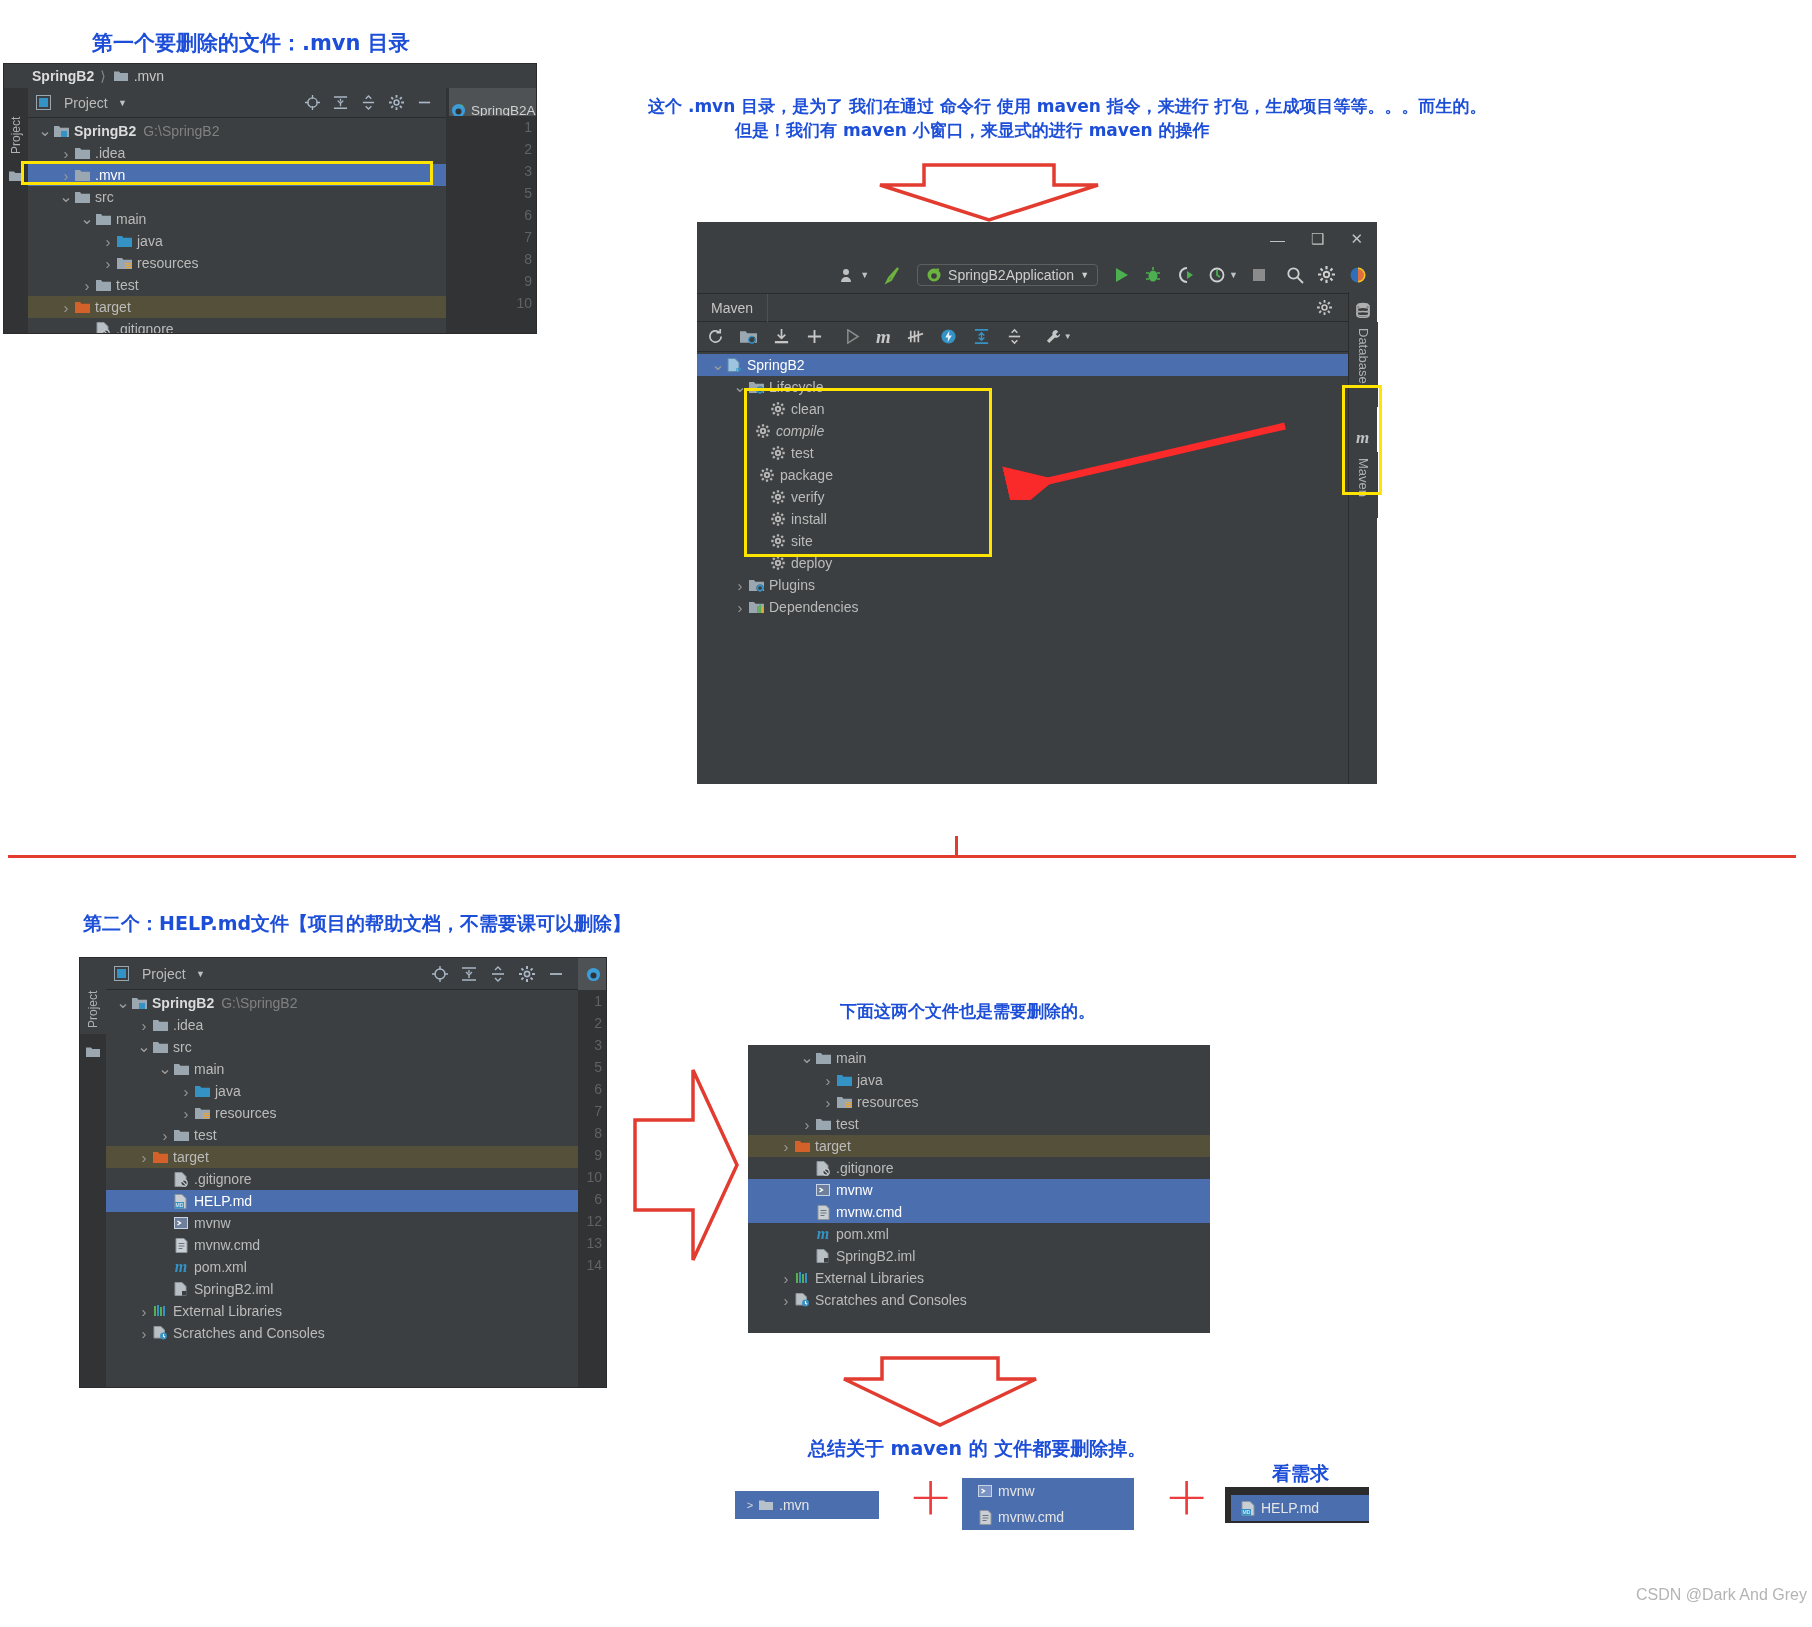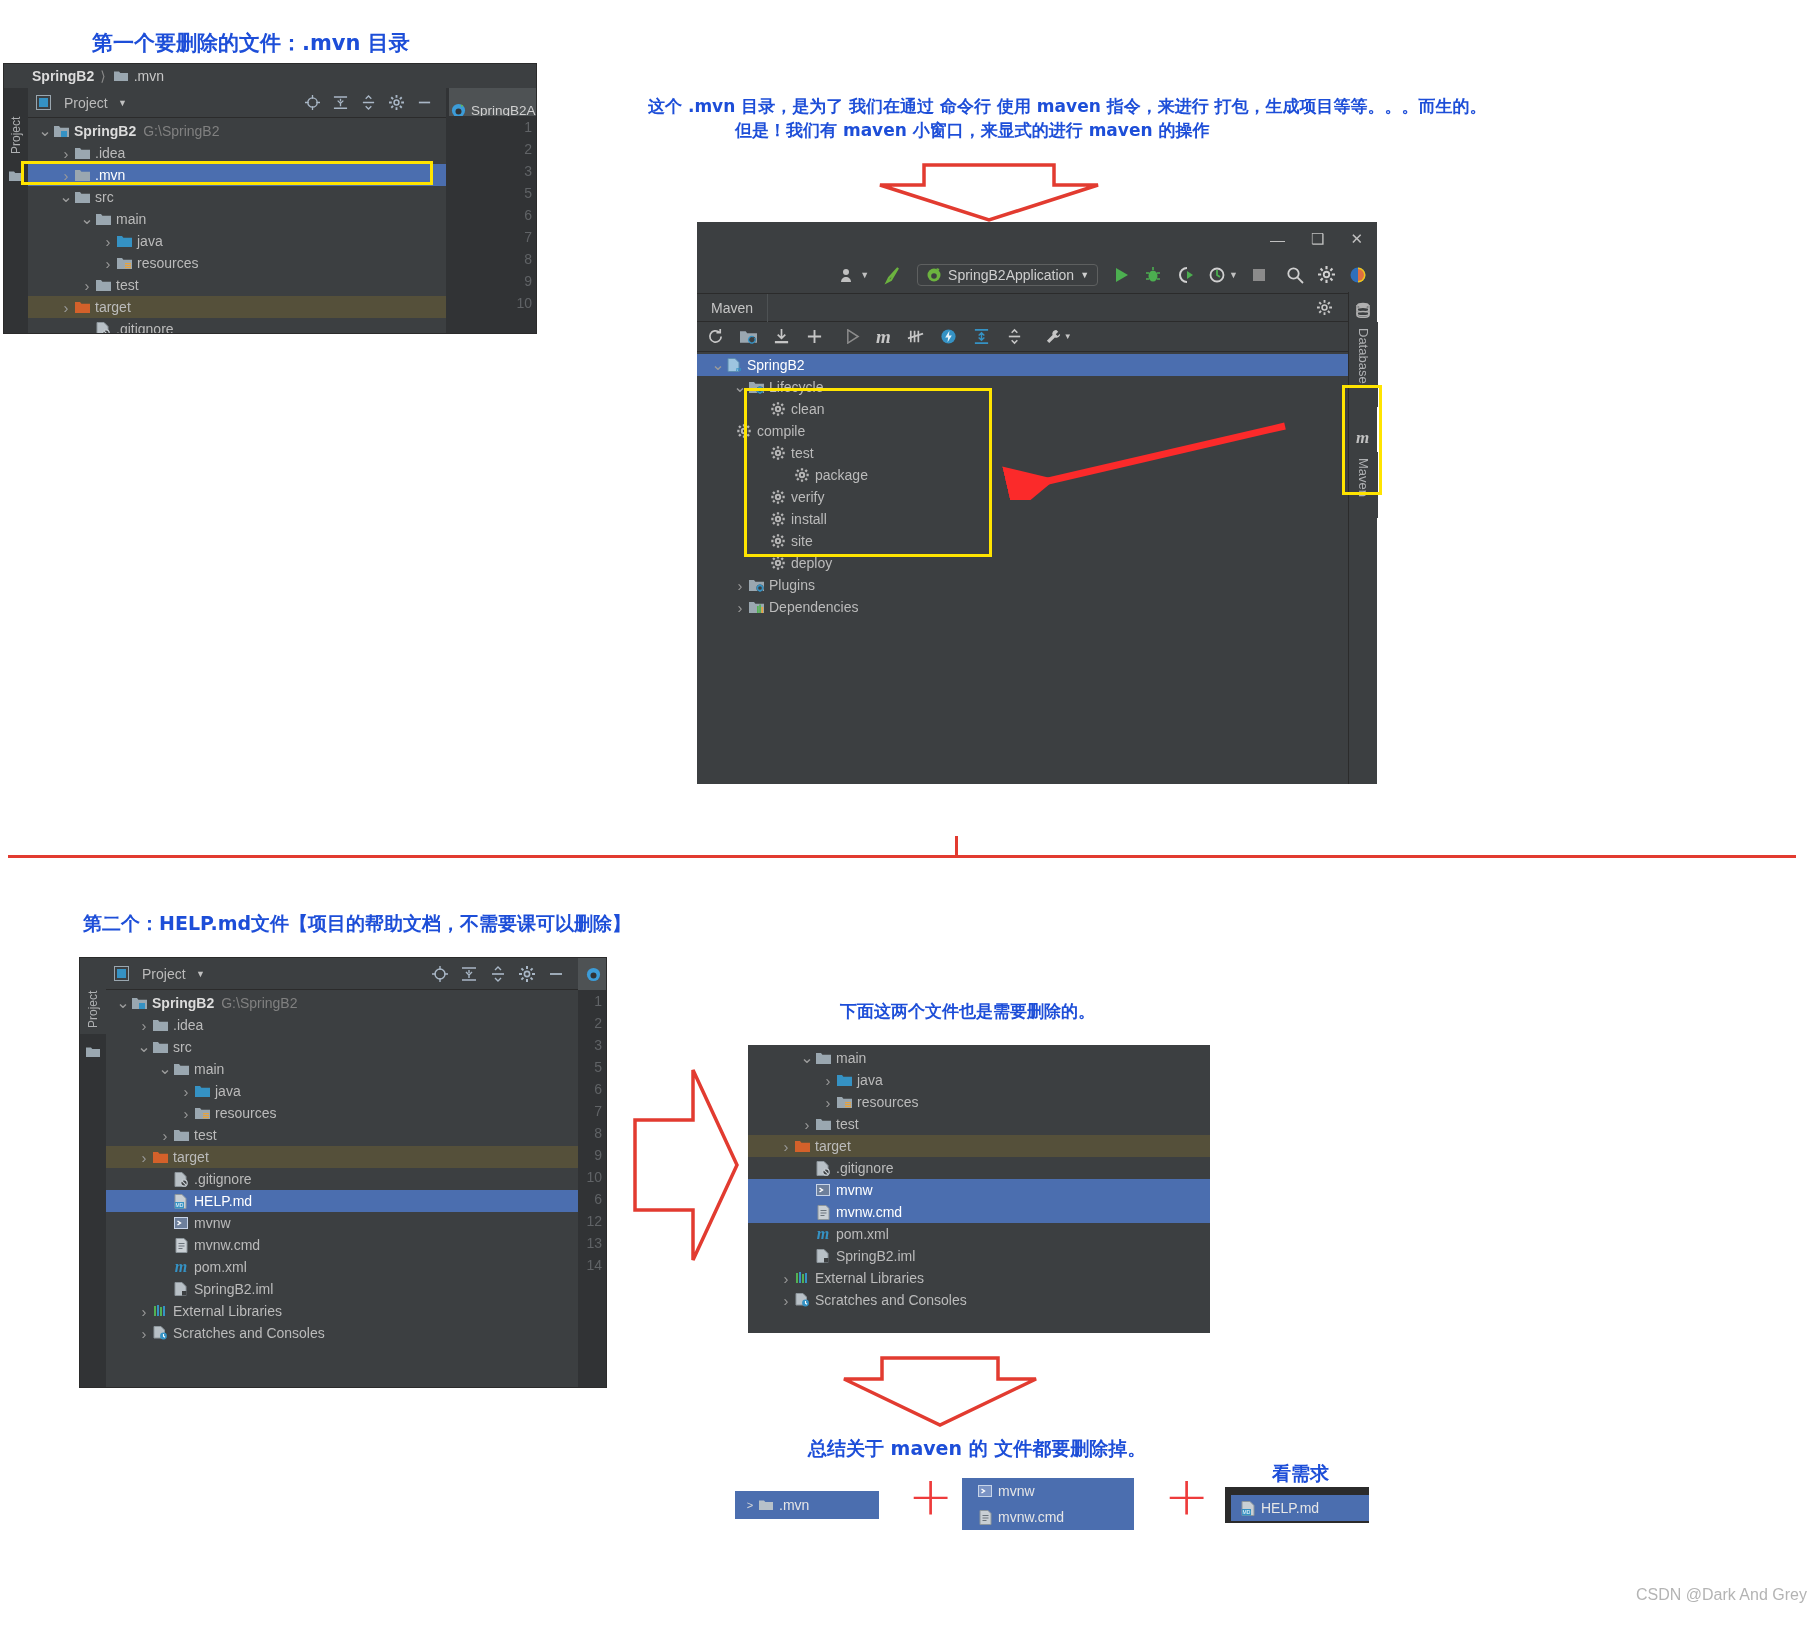--- a/index.html
+++ b/index.html
@@ -507,21 +507,21 @@
         <span class="ico">
           <svg width="14" height="14" viewBox="0 0 16 16">
             <circle cx="8" cy="8" r="2.5" fill="none" stroke="#b5b5b5" stroke-width="2.3"></circle>
             <g stroke="#b5b5b5" stroke-width="2.6">
               <path d="M8 0.3v2.6M8 13.1v2.6M0.3 8h2.6M13.1 8h2.6M2.3 2.3l1.9 1.9M11.8 11.8l1.9 1.9M13.7 2.3l-1.9 1.9M4.2 11.8l-1.9 1.9"></path>
             </g>
           </svg>
         </span>
         <span class="lbl">clean</span>
       </div>
-      <div class="row" style="padding-left: 24px;">
+      <div class="row" style="padding-left: 43px; font-style: italic;">
         <span class="arrow none"></span>
         <span class="ico">
           <svg width="14" height="14" viewBox="0 0 16 16">
             <circle cx="8" cy="8" r="2.5" fill="none" stroke="#b5b5b5" stroke-width="2.3"></circle>
             <g stroke="#b5b5b5" stroke-width="2.6">
               <path d="M8 0.3v2.6M8 13.1v2.6M0.3 8h2.6M13.1 8h2.6M2.3 2.3l1.9 1.9M11.8 11.8l1.9 1.9M13.7 2.3l-1.9 1.9M4.2 11.8l-1.9 1.9"></path>
             </g>
           </svg>
         </span>
         <span class="lbl">compile</span>
@@ -531,21 +531,21 @@
         <span class="ico">
           <svg width="14" height="14" viewBox="0 0 16 16">
             <circle cx="8" cy="8" r="2.5" fill="none" stroke="#b5b5b5" stroke-width="2.3"></circle>
             <g stroke="#b5b5b5" stroke-width="2.6">
               <path d="M8 0.3v2.6M8 13.1v2.6M0.3 8h2.6M13.1 8h2.6M2.3 2.3l1.9 1.9M11.8 11.8l1.9 1.9M13.7 2.3l-1.9 1.9M4.2 11.8l-1.9 1.9"></path>
             </g>
           </svg>
         </span>
         <span class="lbl">test</span>
       </div>
-      <div class="row" style="padding-left: 82px;">
+      <div class="row" style="padding-left: 47px;">
         <span class="arrow none"></span>
         <span class="ico">
           <svg width="14" height="14" viewBox="0 0 16 16">
             <circle cx="8" cy="8" r="2.5" fill="none" stroke="#b5b5b5" stroke-width="2.3"></circle>
             <g stroke="#b5b5b5" stroke-width="2.6">
               <path d="M8 0.3v2.6M8 13.1v2.6M0.3 8h2.6M13.1 8h2.6M2.3 2.3l1.9 1.9M11.8 11.8l1.9 1.9M13.7 2.3l-1.9 1.9M4.2 11.8l-1.9 1.9"></path>
             </g>
           </svg>
         </span>
         <span class="lbl">package</span>

